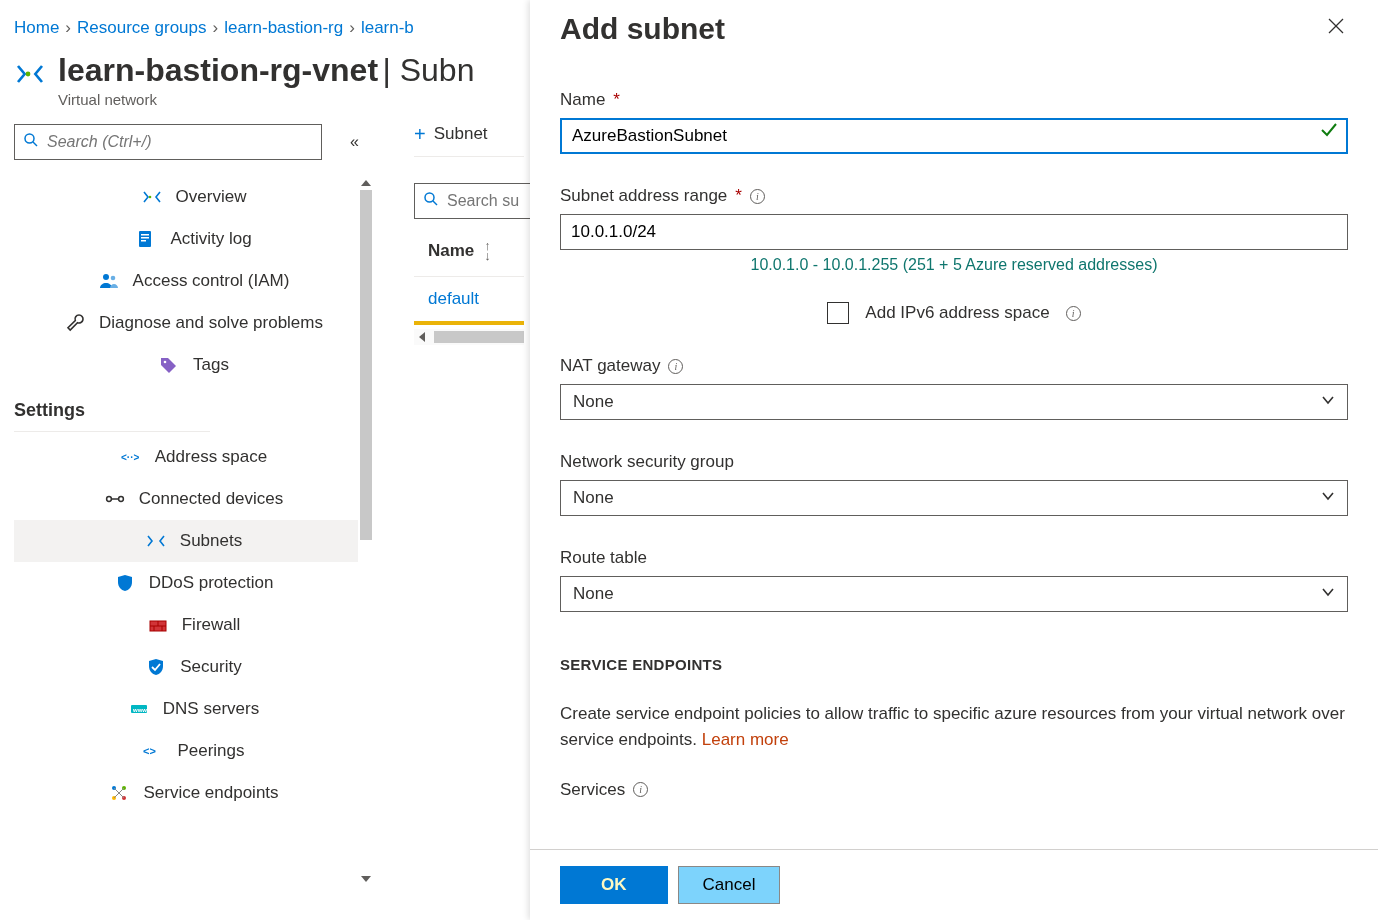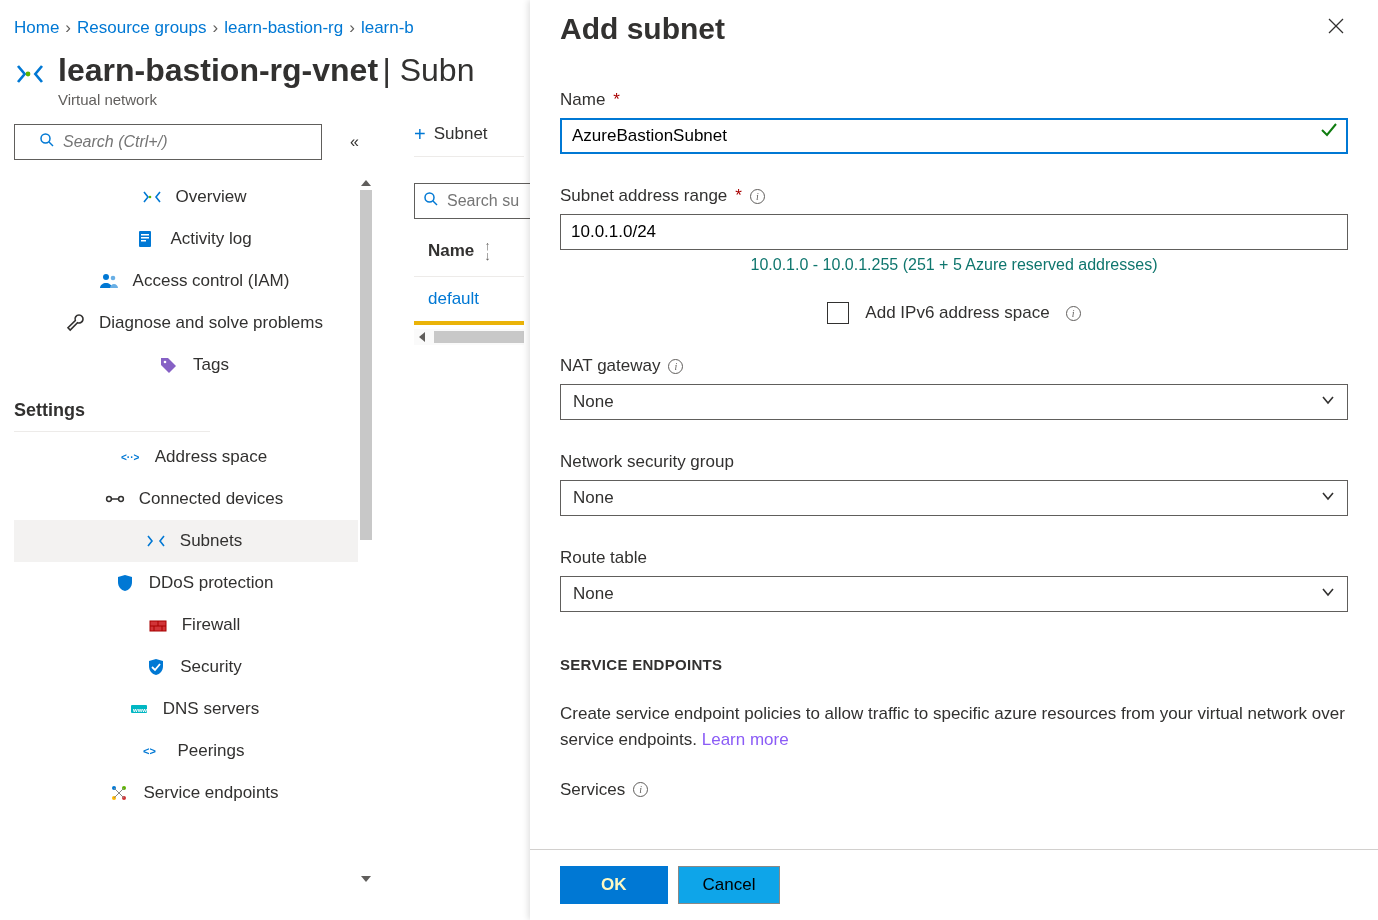--- a/index.html
+++ b/index.html
@@ -16,21 +16,21 @@
   .title-text { font-size: 32px; font-weight: 600; }
   .title-sub { font-size: 15px; color: #605e5c; margin-top: 2px; }
 
   
   .under { display: flex; padding: 6px 14px 0; }
   .left-col { width: 360px; position: relative; }
   .right-col { flex: 1; padding-left: 40px; }
 
   
   .search-wrap { display:flex; align-items:center; gap:28px; margin-top:10px; }
-  .search-box { display: flex; align-items: center; border: 1px solid #605e5c; width: 308px; height: 36px; padding: 0 24px; gap:8px;}
+  .search-box { display: flex; align-items: center; border: 1px solid #605e5c; width: 308px; height: 36px; padding: 0 8px; gap:8px;}
   .search-box input { border: none; outline: none; font-size: 16px; font-style: italic; color: #555; width: 100%; background:transparent;}
   .collapse-chev { font-size: 16px; color:#323130;}
 
   
   .nav-scroll { position:relative; margin-top:16px; height: 710px; }
   .nav-list { list-style:none; height:100%; }
   .nav-item { display:flex; align-items:center; gap:14px; padding:11px 14px; font-size:17px; cursor:pointer;justify-content:center; }
   .nav-item.selected { background:#f3f2f1; }
   .nav-section { padding:14px 0 10px; font-size:18px; font-weight:600; border-bottom:1px solid #edebe9; margin:0 0 4px 0; width:196px;}
   .nav-icon { width:20px; height:20px; display:inline-flex; align-items:center; justify-content:center; flex-shrink:0;}
@@ -77,24 +77,24 @@
   .check-icon{ position:absolute; right:10px; top:50%; transform:translateY(-50%);}
   .helper { text-align:center; font-size:16px; color:#0f766e; margin-top:6px;}
 
   .cbrow { display:flex; align-items:center; gap:16px; margin-top:28px;justify-content:center;}
   .cbox { width:22px; height:22px; border:1px solid #323130; background:#fff; cursor:pointer;}
 
   .select { width:100%; height:36px; border:1px solid #605e5c; margin-top:8px; display:flex; align-items:center; justify-content:space-between; padding:0 12px; font-size:17px; cursor:pointer;}
 
   .sect-hdr { font-weight:700; font-size:15px; letter-spacing:.3px; margin-top:44px;}
   .sect-desc { font-size:17px; margin-top:28px; line-height:1.55;}
-  .link { color:#8b5cf6; text-decoration:none;}
+  .link { color:#c2410c; text-decoration:none;}
 
   .panel-foot { border-top:1px solid #d2d0ce; padding:16px 30px; display:flex; gap:10px;}
-  .btn { height:38px; padding:0 40px; font-size:17px; border:1px solid #8a8886; background:#0ea5e9; cursor:pointer;}
+  .btn { height:38px; padding:0 40px; font-size:17px; border:1px solid #8a8886; background:#7dd3fc; cursor:pointer;}
   .btn.primary { background:#0078d4; border-color:#0078d4; color:#fef9c3; font-weight:600;}
   .btn.cancel { padding:0 24px;}
 </style>
 </head>
 <body>
 
 <div class="breadcrumb">
   <a href="#">Home</a>
   <span class="chev">›</span>
   <a href="#">Resource groups</a>

